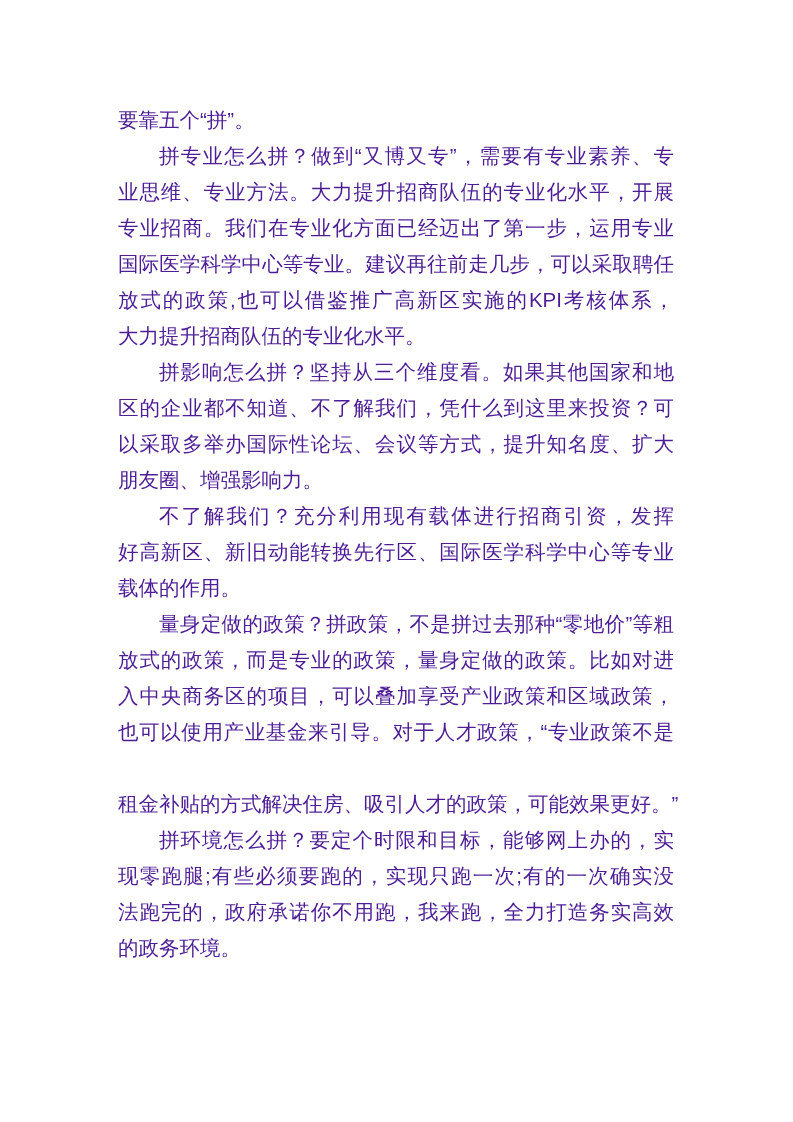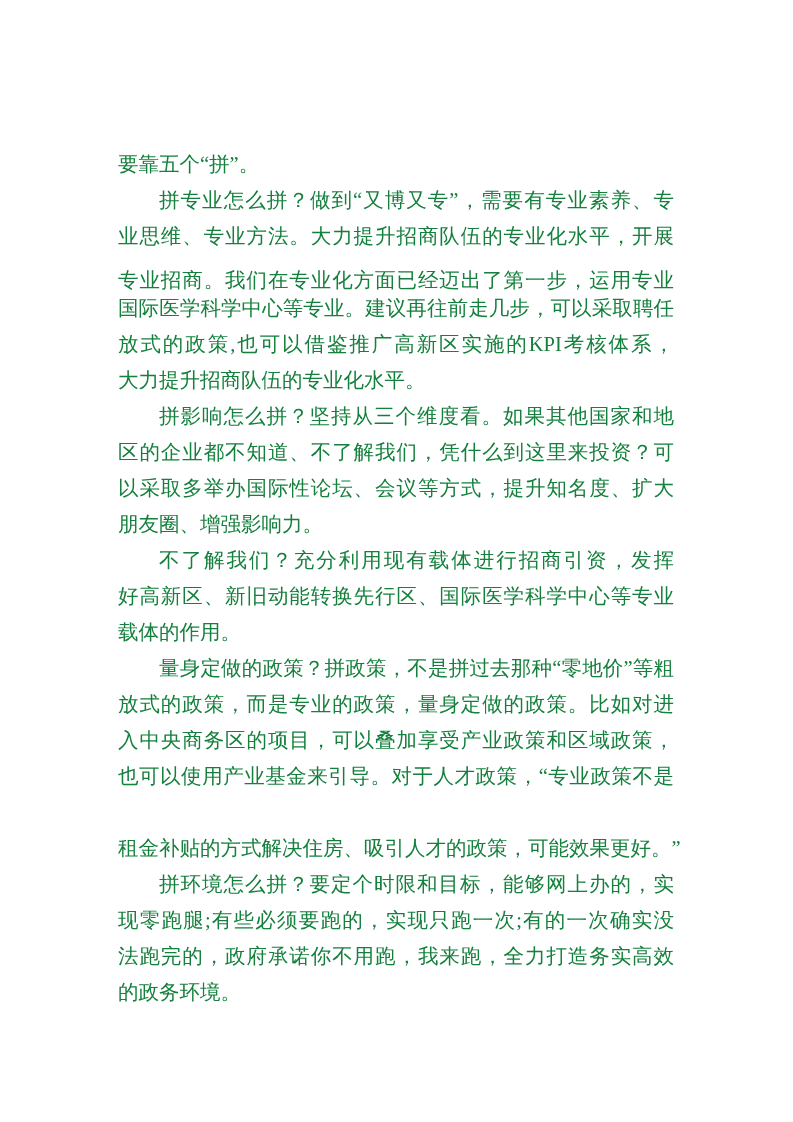--- a/index.html
+++ b/index.html
@@ -7,40 +7,39 @@
     .page {
       position: absolute; left: 0; top: 0; width: 793px; height: 1122px;
       background: #ffffff;
     }
     .line {
       position: absolute;
       left: 118px;
       width: 556px;
       height: 30px;
       line-height: 30px;
-      font-family: Liberation Serif, serif;
+      font-family: Liberation Sans, sans-serif;
       font-size: 20.5px;
-      color: #15803d;
+      color: #4c1d95;
       white-space: nowrap;
       text-align: justify;
       text-align-last: justify;
       letter-spacing: 0px;
-      margin-top: 44px;
     }
     .line.last { text-align-last: left; }
     .line.indent { left: 159px; width: 515px; }
   </style>
 </head>
 <body>
 
 <div class="page">
   <div class="line last" style="top:105px">要靠五个“拼”。</div>
   <div class="line indent" style="top:141px">拼专业怎么拼？做到“又博又专”，需要有专业素养、专</div>
   <div class="line" style="top:177px">业思维、专业方法。大力提升招商队伍的专业化水平，开展</div>
-  <div class="line" style="top:221px">专业招商。我们在专业化方面已经迈出了第一步，运用专业</div>
+  <div class="line" style="top:213px">专业招商。我们在专业化方面已经迈出了第一步，运用专业</div>
   <div class="line" style="top:249px">国际医学科学中心等专业。建议再往前走几步，可以采取聘任</div>
   <div class="line" style="top:285px">放式的政策,也可以借鉴推广高新区实施的KPI考核体系，</div>
   <div class="line last" style="top:321px">大力提升招商队伍的专业化水平。</div>
   <div class="line indent" style="top:357px">拼影响怎么拼？坚持从三个维度看。如果其他国家和地</div>
   <div class="line" style="top:393px">区的企业都不知道、不了解我们，凭什么到这里来投资？可</div>
   <div class="line" style="top:429px">以采取多举办国际性论坛、会议等方式，提升知名度、扩大</div>
   <div class="line last" style="top:465px">朋友圈、增强影响力。</div>
   <div class="line indent" style="top:501px">不了解我们？充分利用现有载体进行招商引资，发挥</div>
   <div class="line" style="top:537px">好高新区、新旧动能转换先行区、国际医学科学中心等专业</div>
   <div class="line last" style="top:573px">载体的作用。</div>

